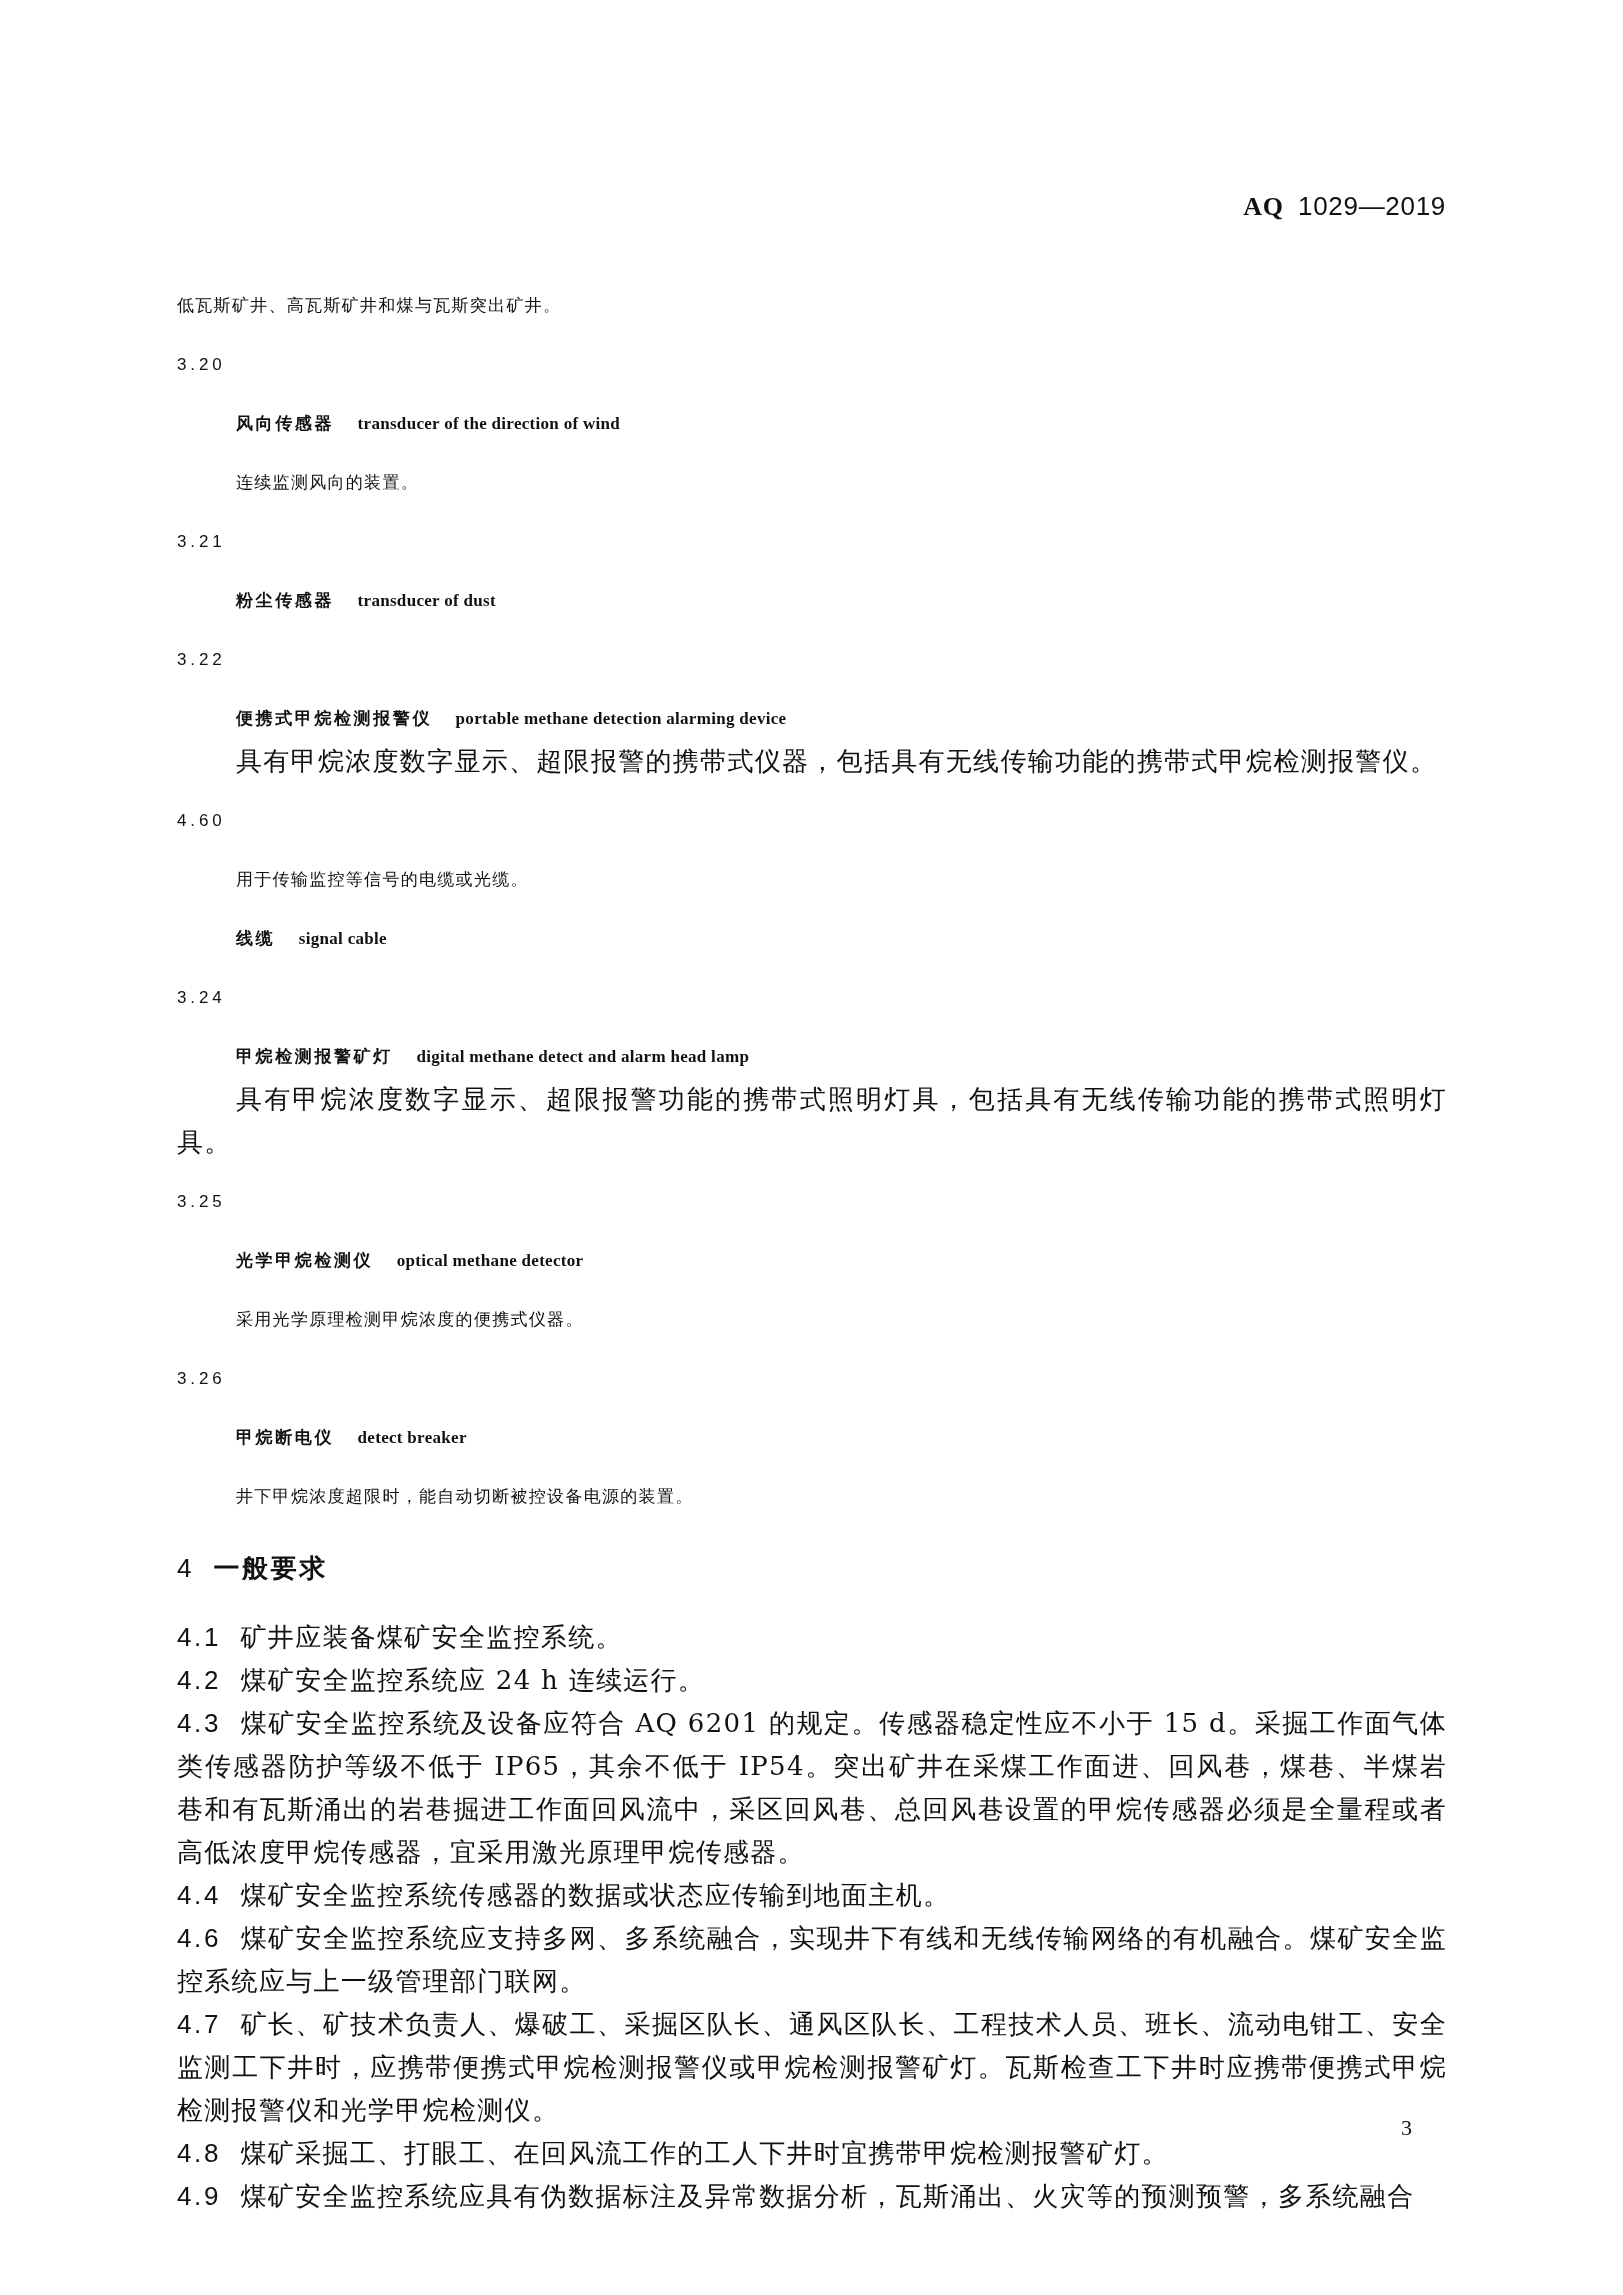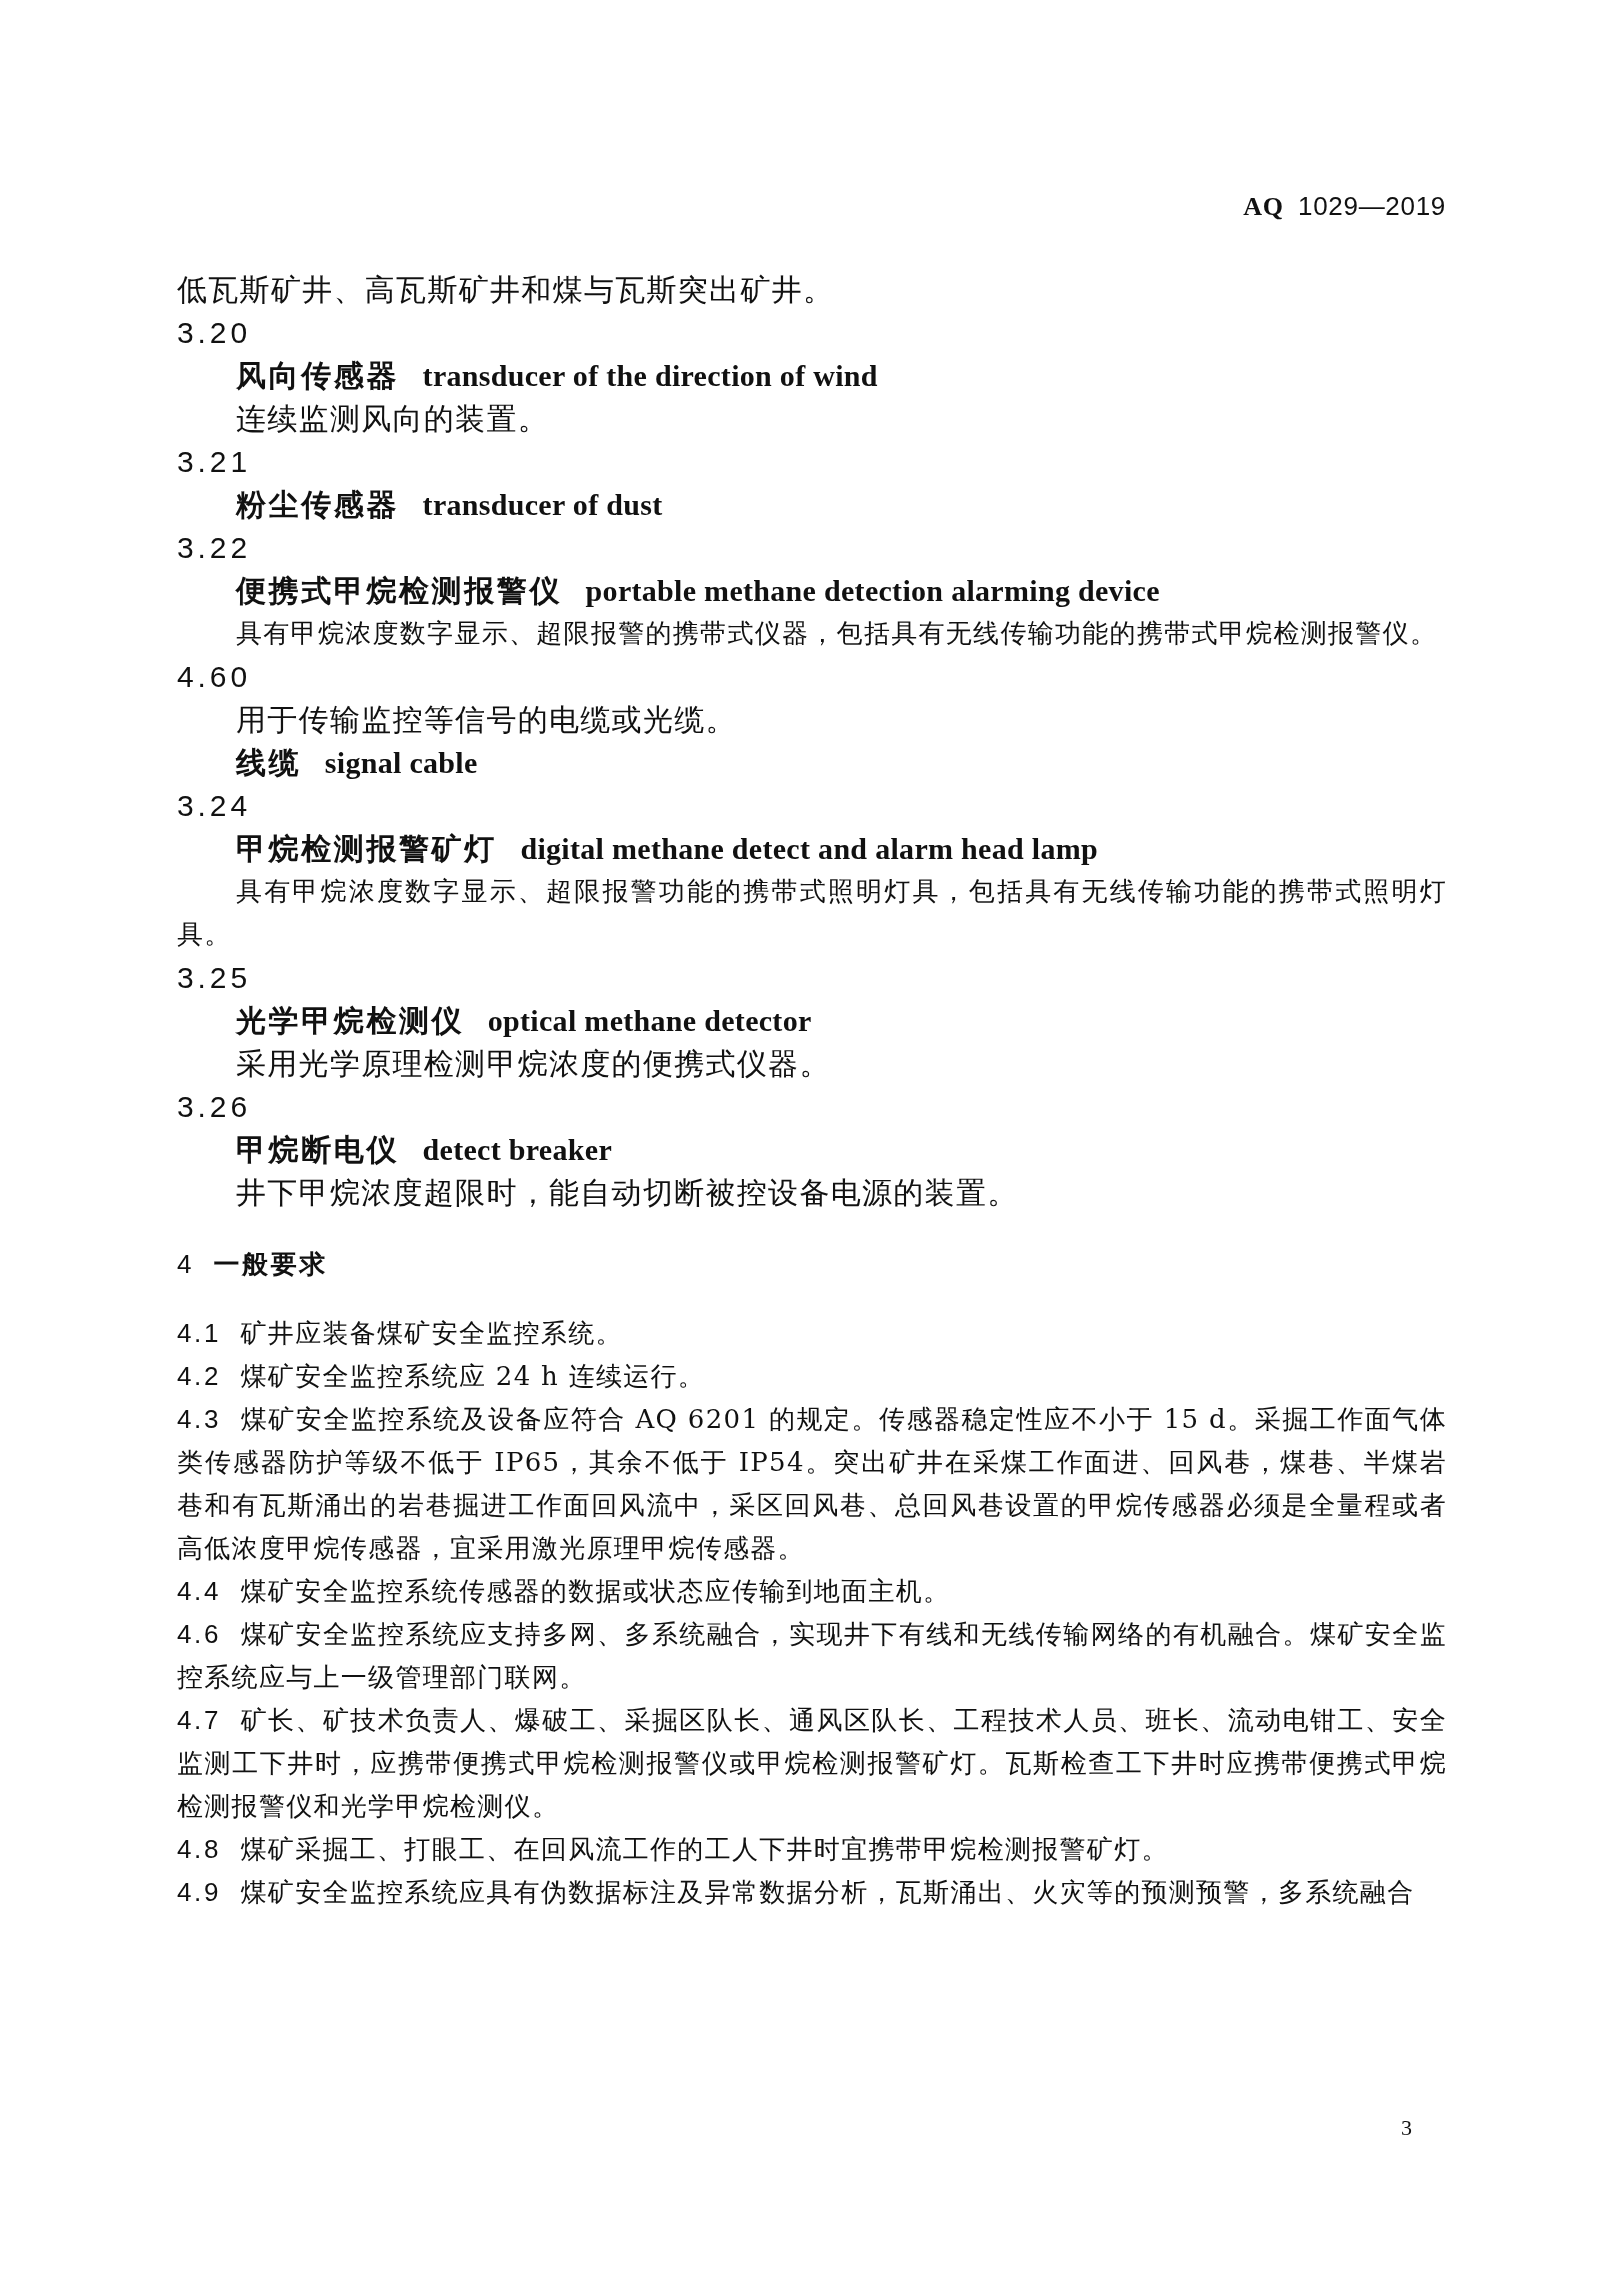--- a/index.html
+++ b/index.html
@@ -3,21 +3,21 @@
 <meta charset="utf-8">
 <style>
   html, body { margin: 0; padding: 0; background: #ffffff; }
   body { width: 1623px; height: 2295px; position: relative; overflow: hidden;
          font-family: "DejaVu Serif", "Liberation Serif", serif; color: #111; }
   .page { position: absolute; left: 0; top: 0; width: 1623px; height: 1776px; background: #fff; }
   .std-code { position: absolute; right: 177px; top: 191px; font-size: 26px; letter-spacing: 0.7px; }
   .std-code .prefix { font-family: "Liberation Serif", serif; font-weight: bold; margin-right: 14.4px; }
   .std-code .num { font-family: "Liberation Sans", sans-serif; }
   .content { position: absolute; left: 177px; top: 268px; width: 1270px; }
-  .line { font-size: 30px; line-height: 43px; height: 43px; white-space: nowrap; letter-spacing: 1.3px; }
+  .line { font-size: 17px; line-height: 43px; height: 43px; white-space: nowrap; letter-spacing: 1.3px; margin-top: 16px; }
   .wrap { font-size: 26px; line-height: 43px; letter-spacing: 1.3px; text-align: justify; text-align-last: left; }
   .indent { padding-left: 59px; }
   .num-label { font-family: "Liberation Sans", sans-serif; letter-spacing: 3.9px; }
   .term-cn { font-weight: bold; font-family: Liberation Sans, sans-serif; letter-spacing: 2.6px; }
   .term-en { font-weight: bold; font-family: "Liberation Serif", serif; margin-left: 23.6px; letter-spacing: 0.3px; }
   .sec-heading { font-size: 26px; line-height: 43px; margin-top: 29px; margin-bottom: 26px; }
   .sec-heading .sec-num { font-family: "Liberation Sans", sans-serif; margin-right: 22px; }
   .sec-heading .sec-title { font-weight: bold; font-family: "DejaVu Sans", sans-serif; letter-spacing: 2.6px; }
   .clause-num { font-family: "Liberation Sans", sans-serif; margin-right: 19.6px; letter-spacing: 2.6px; }
   .page-number { position: absolute; left: 1401px; top: 2115px; font-size: 22px; font-family: "Liberation Serif", serif; }

